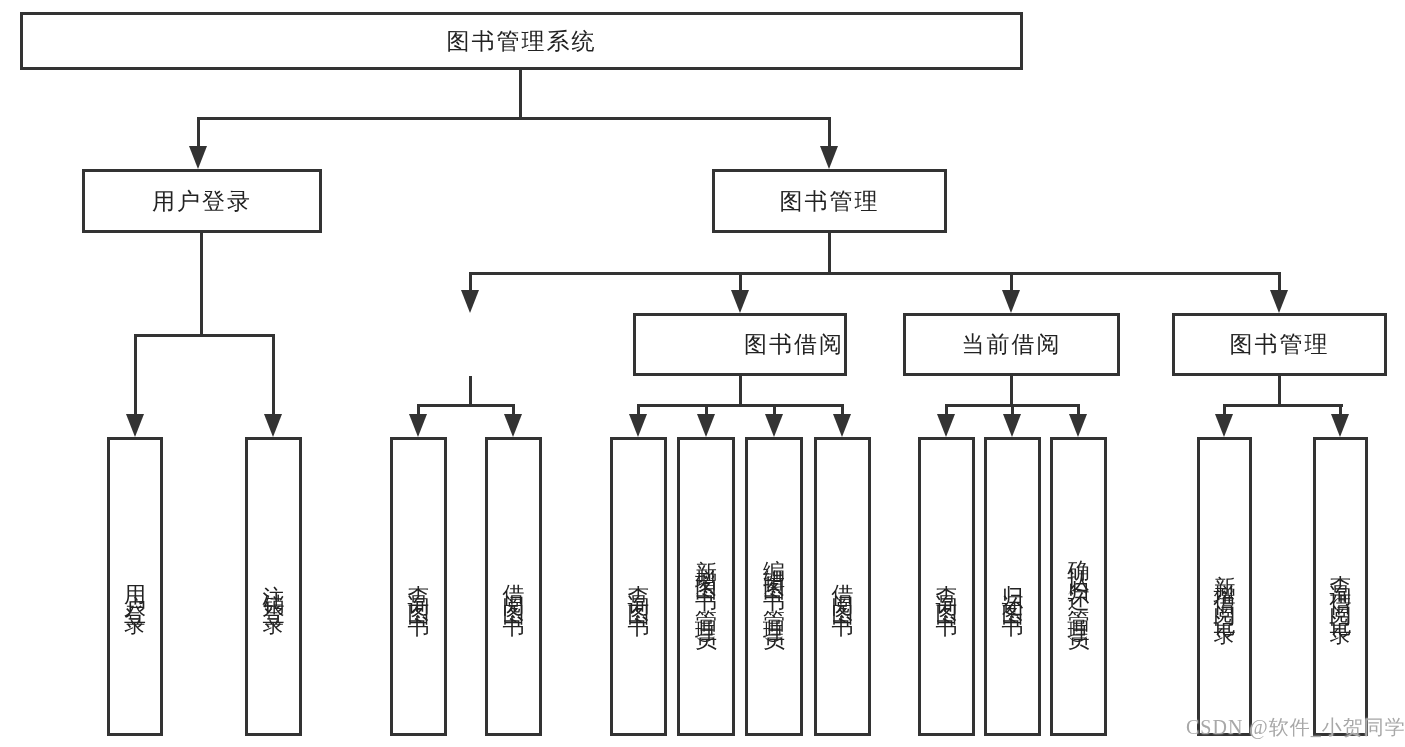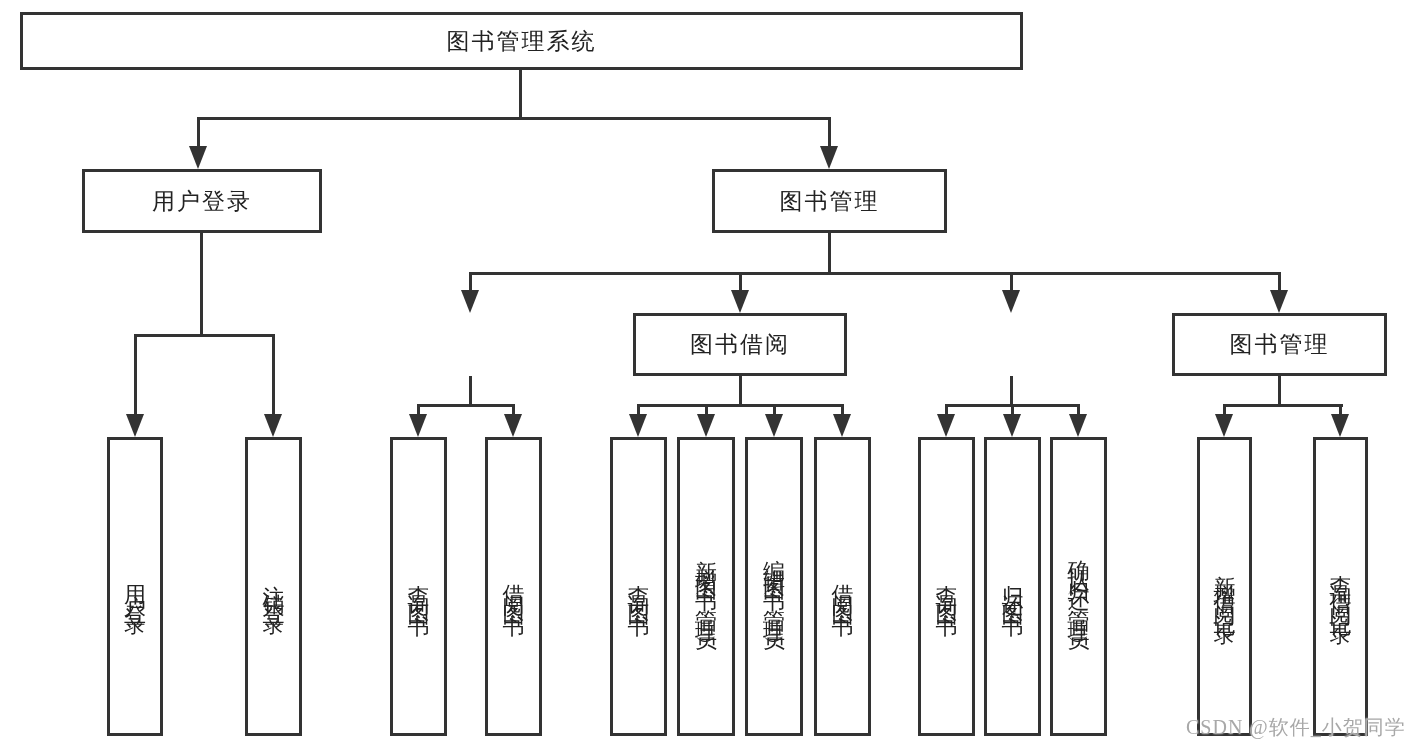--- a/index.html
+++ b/index.html
@@ -62,22 +62,25 @@
   <div class="hline" style="left:469px;top:272px;width:811px;"></div>
   <div class="vline" style="left:469px;top:272px;height:21px;"></div>
   <div class="arrow" style="left:461px;top:290px;"></div>
   <div class="vline" style="left:739px;top:272px;height:21px;"></div>
   <div class="arrow" style="left:731px;top:290px;"></div>
   <div class="vline" style="left:1010px;top:272px;height:21px;"></div>
   <div class="arrow" style="left:1002px;top:290px;"></div>
   <div class="vline" style="left:1278px;top:272px;height:21px;"></div>
   <div class="arrow" style="left:1270px;top:290px;"></div>
 
-  <div class="box" style="left:633px;top:313px;width:214px;height:63px;">
+  <div class="box" style="left:633px;top:313px;width:214px;height:63px;justify-content:flex-end;">
     <span class="hlabel">图书借阅</span>
+  </div>
+  <div class="box" style="left:903px;top:313px;width:217px;height:63px;">
+    <span class="hlabel">当前借阅</span>
   </div>
   <div class="box" style="left:1172px;top:313px;width:215px;height:63px;">
     <span class="hlabel">图书管理</span>
   </div>
 
   <div class="vline" style="left:469px;top:376px;height:29px;"></div>
   <div class="hline" style="left:417px;top:404px;width:98px;"></div>
   <div class="vline" style="left:417px;top:404px;height:12px;"></div>
   <div class="arrow" style="left:409px;top:414px;"></div>
   <div class="vline" style="left:512px;top:404px;height:12px;"></div>

